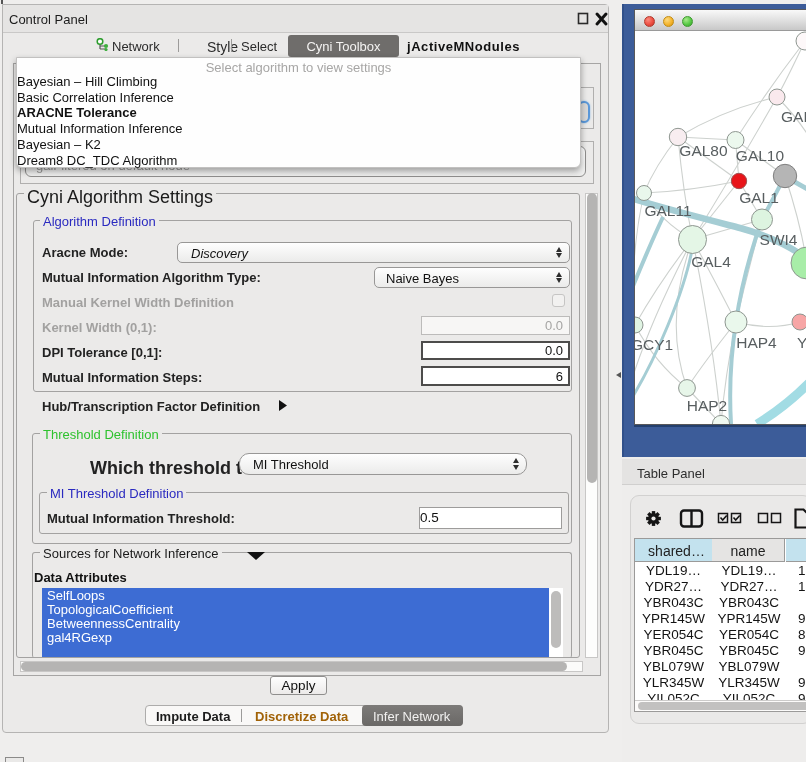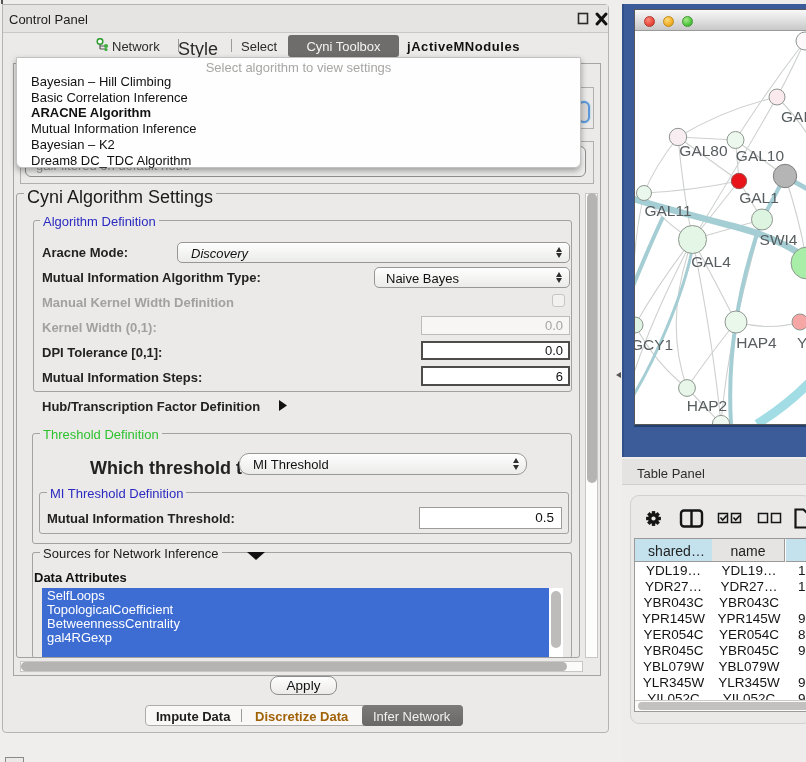--- a/index.html
+++ b/index.html
@@ -32,21 +32,21 @@
 <div class="abs" style="left:96px;top:37px;width:13px;height:13px;">
 <svg width="13" height="13">
   <path d="M4,5 L4,11 M4,8 L10,8 M4,11 L10,11" stroke="#555" stroke-width="1.2" fill="none"></path>
   <circle cx="4" cy="3.5" r="2.8" fill="#fff" stroke="#2f9e2f" stroke-width="1.5"></circle>
   <circle cx="10" cy="8" r="2.1" fill="#3fae3f"></circle>
   <circle cx="10" cy="11.5" r="1.6" fill="#3fae3f"></circle>
 </svg>
 </div>
 <div class="abs" style="left:112px;top:39px;font-size:13px;color:#2b2b2b;">Network</div>
 <div class="abs" style="left:178px;top:39px;width:1px;height:13px;background:#9c9b9a;"></div>
-<div class="abs" style="left:178px;top:39px;font-size:18px;color:#2b2b2b;">Style</div>
+<div class="abs" style="left:207px;top:39px;font-size:14px;color:#2b2b2b;">Style</div>
 <div class="abs" style="left:231px;top:39px;width:1px;height:13px;background:#9c9b9a;"></div>
 <div class="abs" style="left:241px;top:39px;font-size:13px;color:#2b2b2b;">Select</div>
 <div class="abs" style="left:288px;top:35px;width:111px;height:22px;background:#6f6d6b;border-radius:3px;"></div>
 <div class="abs" style="left:288px;top:39px;width:111px;text-align:center;font-size:13px;color:#f4f3f2;">Cyni Toolbox</div>
 <div class="abs b" style="left:407px;top:39px;font-size:13px;letter-spacing:0.55px;color:#111;">jActiveMNodules</div>
 
 <div class="abs" style="left:13px;top:63px;width:588px;height:613px;background:#ebeae9;border:1px solid #a6a5a4;"></div>
 
 <div class="abs" style="left:20px;top:87px;width:574px;height:42px;border:1px solid #b0afae;"></div>
 <div class="abs" style="left:578px;top:101px;width:12px;height:22px;background:#d9d8d7;border:2.5px solid #5a97d8;border-radius:6px;box-shadow:0 0 2px #7fb3e4;"></div>
@@ -91,59 +91,59 @@
 <div class="abs b" style="left:90px;top:458px;font-size:18px;color:#222;">Which threshold to use:</div>
 <div class="combo abs" style="left:239px;top:453px;width:288px;height:22px;border-radius:10px;">
     <span style="left:13px;">MI Threshold</span>
     <i class="up"></i>
     <i class="dn"></i>
   </div>
 
 <div class="abs" style="left:39px;top:492px;width:530px;height:42px;border:1px solid #a3a2a1;border-radius:3px;"></div>
 <div class="abs" style="left:47px;top:486px;font-size:13px;color:#2a2ac0;background:#ebeae9;padding:0 3px;">MI Threshold Definition</div>
 <div class="abs b" style="left:47px;top:511px;font-size:13px;color:#222;">Mutual Information Threshold:</div>
-<div class="abs" style="left:419px;top:507px;width:143px;height:22px;background:#fff;border:1px solid #9d9c9b;color:#111;font-size:13.5px;text-align:right;padding:2px 7px 0 0;">0.5</div>
+<div class="abs" style="left:419px;top:507px;width:143px;height:22px;background:#fff;border:1px solid #9d9c9b;color:#111;font-size:13.5px;text-align:left;padding:2px 7px 0 0;">0.5</div>
 
 <div class="abs" style="left:32px;top:552px;width:540px;height:106px;border:1px solid #a3a2a1;border-radius:3px;border-bottom:none;"></div>
 <div class="abs" style="left:40px;top:546px;font-size:13px;color:#1a1a1a;background:#ebeae9;padding:0 3px;">Sources for Network Inference</div>
 <svg class="abs" style="left:246px;top:551px;" width="20" height="10">
     <path d="M1,1 L19,1 L10,9 Z" fill="#111"></path>
   </svg>
 <div class="abs b" style="left:34px;top:570px;font-size:13px;color:#111;">Data Attributes</div>
 
 <div class="abs" style="left:42px;top:588px;width:521px;height:69px;background:#fff;overflow:hidden;">
   <div class="abs" style="left:0;top:0;width:507px;height:69px;background:#3d6cd3;"></div>
   <div class="abs" style="left:5px;top:1px;font-size:13px;color:#fff;line-height:14px;">SelfLoops<br>TopologicalCoefficient<br>BetweennessCentrality<br>gal4RGexp</div>
   <div class="abs" style="left:509px;top:3px;width:10px;height:57px;background:#bdbcbb;border-radius:5px;"></div>
 </div>
 
 <div class="abs" style="left:20px;top:661px;width:563px;height:11px;background:#fbfbfa;border:1px solid #c8c7c6;"></div>
 <div class="abs" style="left:21px;top:662px;width:546px;height:9px;background:#b5b4b3;border-radius:4.5px;"></div>
 
 <div class="abs" style="left:585px;top:193px;width:13px;height:465px;background:#fdfdfc;border:1px solid #c8c7c6;"></div>
 <div class="abs" style="left:587px;top:193px;width:10px;height:290px;background:#b5b4b3;border-radius:5px;"></div>
 
-<div class="abs" style="left:270px;top:676px;width:67px;height:19px;background:linear-gradient(#fefefe,#eceae9);border:1px solid #8f8e8d;border-radius:8px;text-align:center;font-size:13.5px;color:#111;padding-top:1px;">Apply</div>
+<div class="abs" style="left:270px;top:676px;width:57px;height:19px;background:linear-gradient(#fefefe,#eceae9);border:1px solid #8f8e8d;border-radius:3px;text-align:center;font-size:13.5px;color:#111;padding-top:1px;">Apply</div>
 
 <div class="abs" style="left:145px;top:705px;width:318px;height:21px;background:#f9f8f7;border:1px solid #adacab;border-radius:4px;"></div>
 <div class="abs b" style="left:156px;top:709px;font-size:13px;color:#1c1c1c;">Impute Data</div>
 <div class="abs" style="left:241px;top:709px;width:1px;height:13px;background:#9c9b9a;"></div>
 <div class="abs b" style="left:255px;top:709px;font-size:13px;color:#a16207;">Discretize Data</div>
 <div class="abs" style="left:362px;top:705px;width:101px;height:21px;background:linear-gradient(#7d7b79,#6a6866);border-radius:4px;"></div>
 <div class="abs" style="left:373px;top:709px;font-size:13px;color:#f2f1f0;">Infer Network</div>
 
 <div class="abs" style="left:5px;top:757px;width:19px;height:10px;background:#eae9e8;border:1.5px solid #8b8a89;"></div>
 
 <svg class="abs" style="left:615px;top:371px;" width="7" height="8">
     <path d="M6,1 L1,4 L6,7 Z" fill="#555"></path>
   </svg>
 
 <div class="abs" style="left:16px;top:57px;width:565px;height:111px;background:#fefefe;border:1px solid #c2c1c0;border-radius:0 0 6px 6px;box-shadow:0 3px 6px rgba(0,0,0,0.35);"></div>
 <div class="abs" style="left:16px;top:60px;width:565px;text-align:center;font-size:13px;color:#a7a6a5;">Select algorithm to view settings</div>
-<div class="abs" style="left:17px;top:74px;font-size:13px;color:#111;line-height:15.7px;margin-left:14px;">Bayesian – Hill Climbing<br>Basic Correlation Inference<br><span class="b">ARACNE Algorithm</span><br>Mutual Information Inference<br>Bayesian – K2<br>Dream8 DC_TDC Algorithm</div>
+<div class="abs" style="left:17px;top:74px;font-size:13px;color:#111;line-height:15.7px;">Bayesian – Hill Climbing<br>Basic Correlation Inference<br><span class="b">ARACNE Tolerance</span><br>Mutual Information Inference<br>Bayesian – K2<br>Dream8 DC_TDC Algorithm</div>
 
 <div class="abs" style="left:622px;top:4px;width:184px;height:453px;background:#3c5c99;border-left:2px solid #31508a;"></div>
 
 <div class="abs" style="left:634px;top:9px;width:172px;height:416px;border:1px solid #58585a;border-right:none;background:#fff;"></div>
 <div class="abs" style="left:635px;top:10px;width:171px;height:21px;background:linear-gradient(#f9f9f9,#c8c8c8);border-bottom:1px solid #9a9a9a;"></div>
 <div class="abs" style="left:644px;top:16px;width:11px;height:11px;border-radius:50%;background:radial-gradient(circle at 35% 30%, #fa8a7e,#ee4f42 55%,#c03328);border:0.5px solid #b0392c;"></div>
 <div class="abs" style="left:663px;top:16px;width:11px;height:11px;border-radius:50%;background:radial-gradient(circle at 35% 30%, #fbd97e,#f5b52e 55%,#cf8f12);border:0.5px solid #c28c13;"></div>
 <div class="abs" style="left:682px;top:16px;width:11px;height:11px;border-radius:50%;background:radial-gradient(circle at 35% 30%, #a9e98c,#58ca46 55%,#369a28);border:0.5px solid #3f9a31;"></div>
 
 <svg class="abs" style="left:635px;top:31px;" width="171" height="393" viewBox="0 0 171 393">

